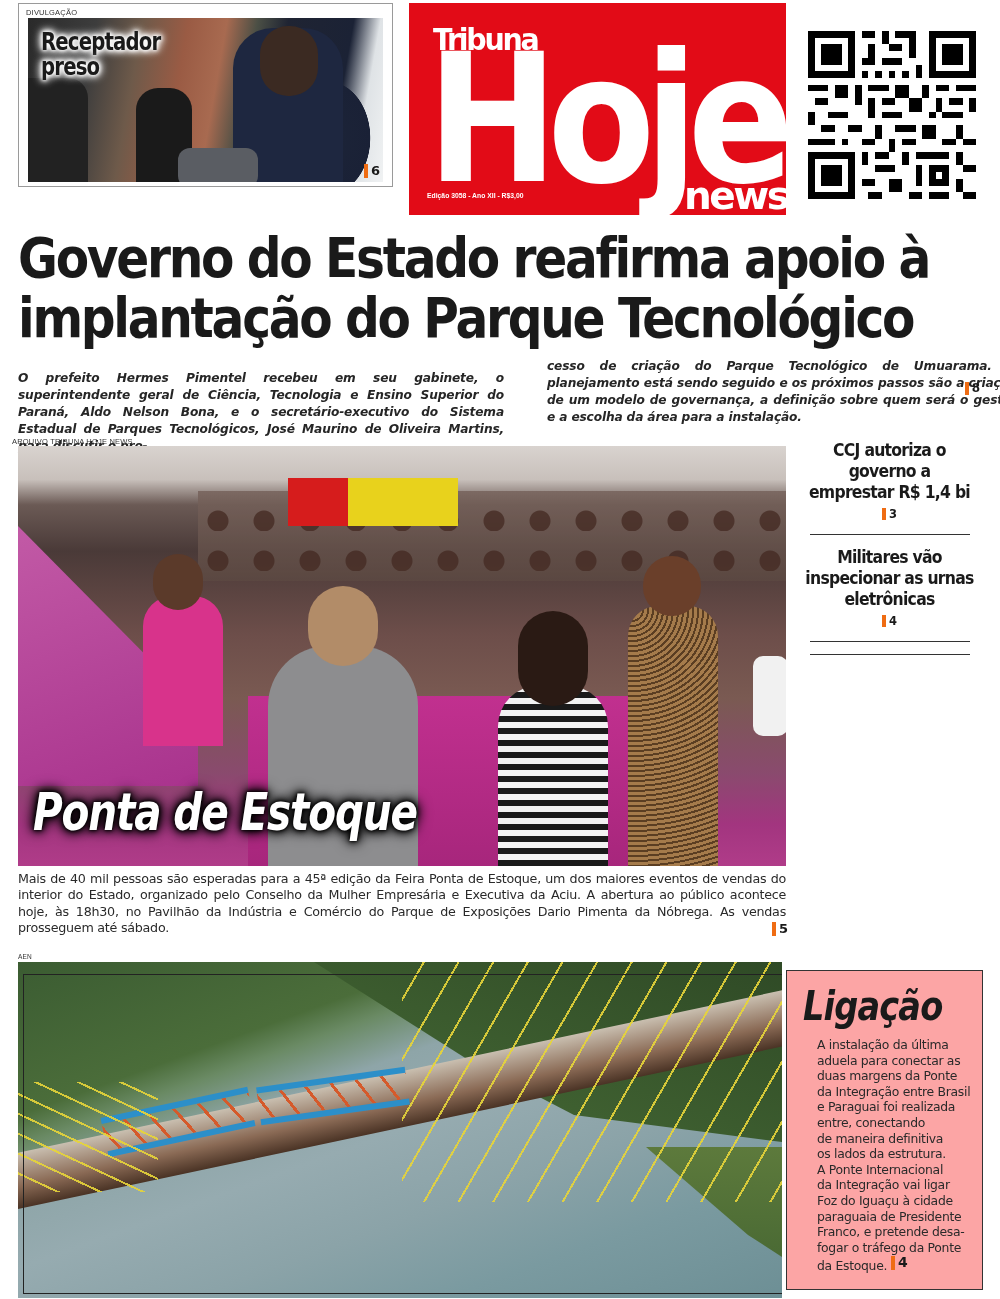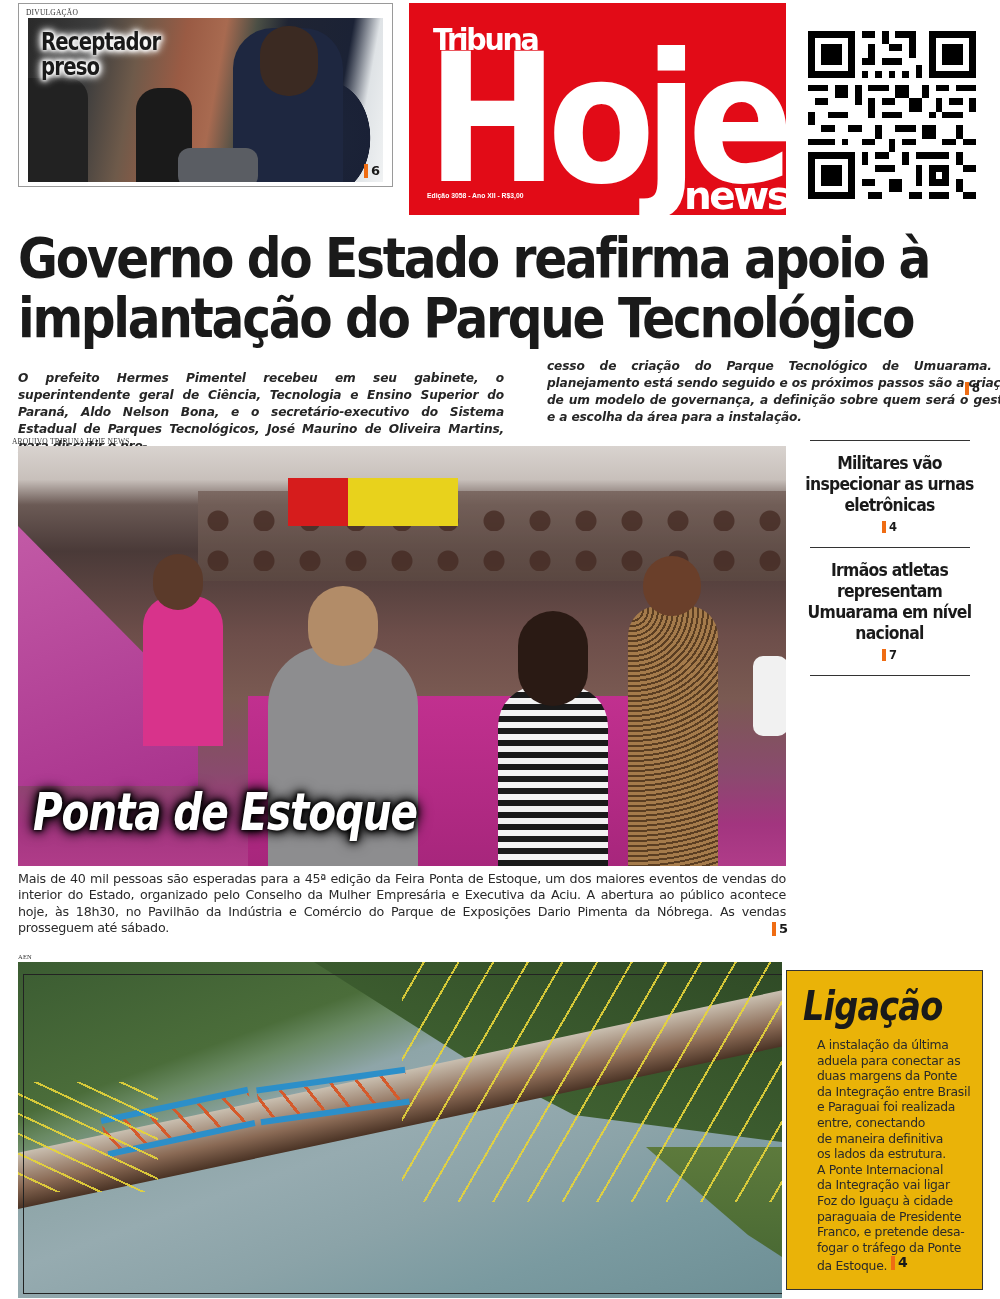--- a/index.html
+++ b/index.html
@@ -3,21 +3,21 @@
 <meta charset="utf-8">
 <style>
   * { box-sizing: border-box; margin: 0; padding: 0; }
   html, body { width: 1000px; height: 1299px; background: #ffffff; overflow: hidden; }
   body { position: relative; font-family: "Liberation Sans", sans-serif; color: #1a1a1a; }
 
   .abs { position: absolute; }
 
   
   .teaser-box { left: 18px; top: 3px; width: 375px; height: 184px; border: 1px solid #9a9a9a; background: #fff; }
-  .credit { font-family: Liberation Serif, serif; font-size: 7.5px; color: #333; letter-spacing: 0.2px; text-transform: uppercase; }
+  .credit { font-family: Liberation Sans, sans-serif; font-size: 7.5px; color: #333; letter-spacing: 0.2px; text-transform: uppercase; }
   .teaser-credit { left: 7px; top: 4px; }
   .teaser-photo { left: 9px; top: 14px; width: 355px; height: 193px; height: 194px; overflow: hidden;
     background:
       radial-gradient(ellipse 60px 80px at 300px 120px, #1c2438 0%, #1a2136 70%, transparent 71%),
       linear-gradient(100deg, #2a2a2a 0%, #3d3d3d 18%, #6e5a4a 30%, #9a5b44 42%, #a86a50 52%, #4b4f45 60%, #1f2433 68%, #1b2235 85%, #dfe3e6 92%, #f0f2f3 100%);
     top: 14px; height: 164px; }
   .teaser-photo .seat { position:absolute; left: 108px; top: 70px; width: 56px; height: 110px; background: #1a1a1a; border-radius: 22px 22px 8px 8px; }
   .teaser-photo .seat2 { position:absolute; left: 0; top: 60px; width: 60px; height: 120px; background: #222; border-radius: 0 20px 0 0; }
   .teaser-photo .man { position:absolute; left: 205px; top: 10px; width: 110px; height: 160px; background: #1e2740; border-radius: 40px 40px 0 0; }
   .teaser-photo .head { position:absolute; left: 232px; top: 8px; width: 58px; height: 70px; background: #3b2a22; border-radius: 28px; }
@@ -95,21 +95,21 @@
   .bridge-photo .forest { position:absolute; right: 0; top: 0; width: 520px; height: 180px; background: linear-gradient(200deg, #2f4a26, #3e5f30 60%, #4f6e3a); clip-path: polygon(10% 0, 100% 0, 100% 100%, 60% 85%, 40% 55%); }
   .bridge-photo .deck { position:absolute; left: -20px; top: 195px; width: 820px; height: 55px; background: linear-gradient(180deg, #c9bfb0, #8a6a55 60%, #4a3325); transform: rotate(-12deg); transform-origin: left top; }
   .bridge-photo .truss1 { position:absolute; left: 85px; top: 140px; width: 150px; height: 40px; border-top: 6px solid #2c8fc9; border-bottom: 6px solid #2c8fc9; background: repeating-linear-gradient(60deg, transparent 0 10px, #d55a2b 10px 13px, transparent 13px 22px); transform: rotate(-12deg); }
   .bridge-photo .truss2 { position:absolute; left: 240px; top: 115px; width: 150px; height: 38px; border-top: 6px solid #2c8fc9; border-bottom: 6px solid #2c8fc9; background: repeating-linear-gradient(60deg, transparent 0 10px, #d55a2b 10px 13px, transparent 13px 22px); transform: rotate(-8deg); }
   .bridge-photo .cables { position:absolute; right: 0; top: 0; width: 380px; height: 240px; background: repeating-linear-gradient(120deg, transparent 0 18px, #e6d43a 18px 20px, transparent 20px 30px); opacity: 0.9; }
   .bridge-photo .cables-left { position:absolute; left: 0; top: 120px; width: 140px; height: 110px; background: repeating-linear-gradient(25deg, transparent 0 16px, #e6d43a 16px 18px); opacity: 0.9; }
   .bridge-photo .bank-right { position:absolute; right: 0; top: 185px; width: 170px; height: 110px; background: linear-gradient(180deg, #5d7a3c, #4a6a34); clip-path: polygon(20% 0, 100% 0, 100% 100%, 80% 80%); }
   .bridge-photo .frame { position:absolute; left: 5px; top: 12px; width: 760px; height: 320px; border: 1px solid #222; border-right: none; }
 
   
-  .lig-box { left: 786px; top: 970px; width: 197px; height: 320px; background: #eab308; border: 1px solid #333; padding: 12px 10px 0 16px; }
+  .lig-box { left: 786px; top: 970px; width: 197px; height: 320px; background: #fca5a5; border: 1px solid #333; padding: 12px 10px 0 16px; }
   .lig-title { font-family: "DejaVu Sans", sans-serif; font-style: italic; font-weight: bold; font-size: 40px; line-height: 46px; color: #1a1a1a; letter-spacing: -1px; transform: scaleX(0.84); transform-origin: left top; white-space: nowrap; }
   .lig-text { margin-top: 8px; font-family: "DejaVu Sans", sans-serif; font-size: 12.4px; line-height: 15.6px; color: #2a2a2a; letter-spacing: -0.3px; }
   .lig-text .line { display: block; white-space: nowrap; margin-left: 14px; }
   .lig-ref { font-size: 14px; margin-left: 4px; }
   .lig-ref .bar { height: 14px; }
 </style>
 </head>
 <body>
 
 <div class="abs teaser-box">
@@ -251,36 +251,36 @@
 </div>
 <div class="abs photo-title">Ponta de Estoque</div>
 
 <p class="abs caption">Mais de 40 mil pessoas são esperadas para a 45ª edição da Feira Ponta de Estoque, um dos maiores eventos de vendas do interior do Estado, organizado pelo Conselho da Mulher Empresária e Executiva da Aciu. A abertura ao público acontece hoje, às 18h30, no Pavilhão da Indústria e Comércio do Parque de Exposições Dario Pimenta da Nóbrega. As vendas prosseguem até sábado.</p>
 <span class="abs page-ref caption-ref">
   <span class="bar"></span>
   <span>5</span>
 </span>
 
 <div class="abs sidebar">
+  <div class="brief">
+    <div class="brief-title">CCJ autoriza o governo a emprestar R$ 1,4 bi</div>
+    <span class="page-ref">
+        <span class="bar"></span>
+        <span>3</span>
+      </span>
+  </div>
   <div class="divider"></div>
   <div class="brief">
     <div class="brief-title">Militares vão inspecionar as urnas eletrônicas</div>
     <span class="page-ref">
         <span class="bar"></span>
         <span>4</span>
       </span>
   </div>
   <div class="divider"></div>
-  <div class="brief">
-    <div class="brief-title">Irmãos atletas representam Umuarama em nível nacional</div>
-    <span class="page-ref">
-        <span class="bar"></span>
-        <span>7</span>
-      </span>
-  </div>
   <div class="divider"></div>
 </div>
 
 <span class="abs credit bridge-credit">AEN</span>
 <div class="abs bridge-photo">
   <div class="forest"></div>
   <div class="bank-right"></div>
   <div class="deck"></div>
   <div class="truss1"></div>
   <div class="truss2"></div>

